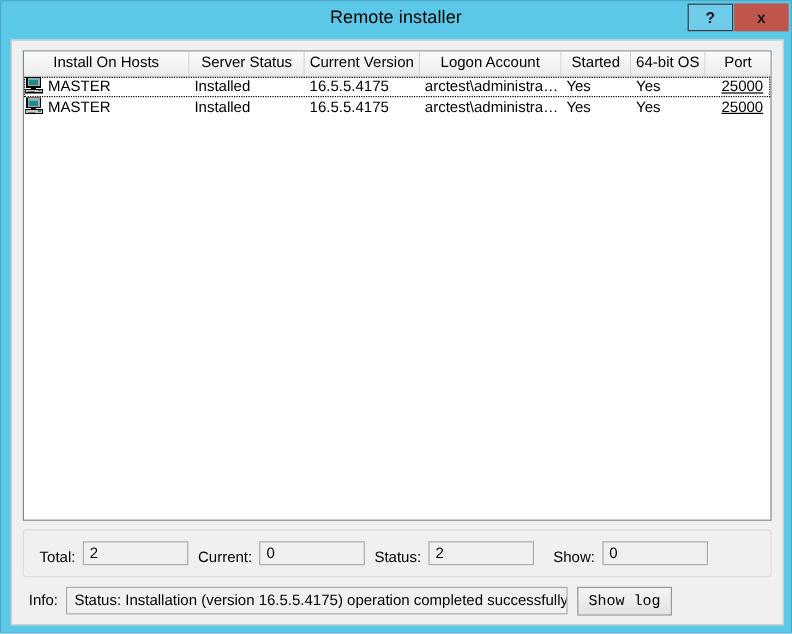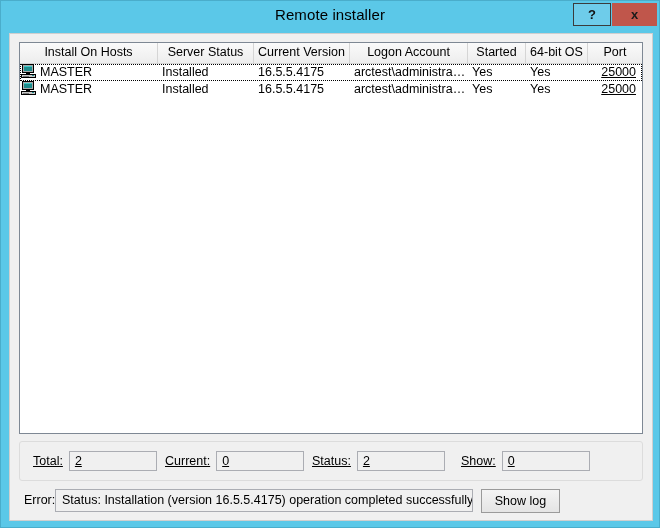--- a/index.html
+++ b/index.html
@@ -157,23 +157,22 @@
     height: 40px;
     box-sizing: border-box;
     border: 1px solid #DCDCDC;
     border-radius: 3px;
     background: #F0F0F0;
   }
   .stat {
     position: absolute;
     top: 9px;
     display: flex;
-    align-items: center;
+    align-items: flex-end;
     gap: 6px;
-    text-decoration: underline;
   }
   .stat .lbl {
     font-size: 12.5px;
     color: #000000;
     white-space: nowrap;
     cursor: default;
     user-select: none;
   }
   .stat .box {
     box-sizing: border-box;
@@ -235,21 +234,21 @@
     height: 24px;
     box-sizing: border-box;
     background: linear-gradient(#F4F4F4, #E4E4E4);
     border: 1px solid #9A9A9A;
     font-size: 12.5px;
     color: #000000;
     text-align: center;
     line-height: 22px;
     cursor: default;
     user-select: none;
-    font-family: Liberation Sans, sans-serif;
+    font-family: Liberation Mono, monospace;
   }
   #show-log-btn {
     left: 462px;
     width: 79px;
   }
   #close-dlg-btn {
     left: 551px;
     width: 73px;
     border: 1px solid #4A4A4A;
   }
@@ -339,19 +338,19 @@
         <span class="lbl">Status:</span>
         <span class="box">2</span>
       </div>
       <div class="stat" id="stat-error">
         <span class="lbl">Show:</span>
         <span class="box">0</span>
       </div>
     </div>
 
     <div id="info-row">
-      <span id="info-label">Error:</span>
+      <span id="info-label">Info:</span>
       <div id="info-box">Status: Installation (version 16.5.5.4175) operation completed successfully.</div>
       <div id="show-log-btn" class="btn">Show log</div>
     </div>
 
   </div>
 </div>
 
 </body></html>

